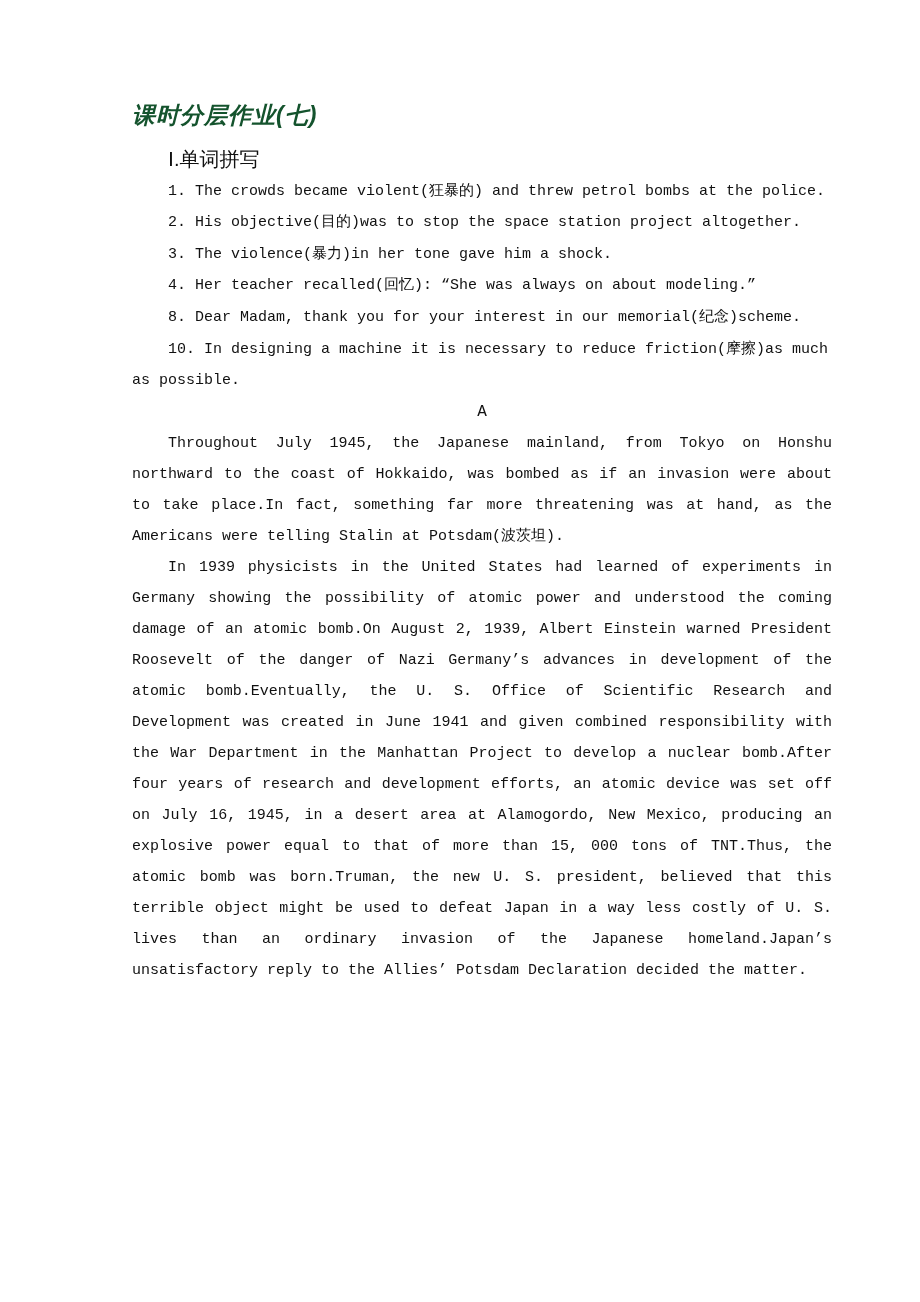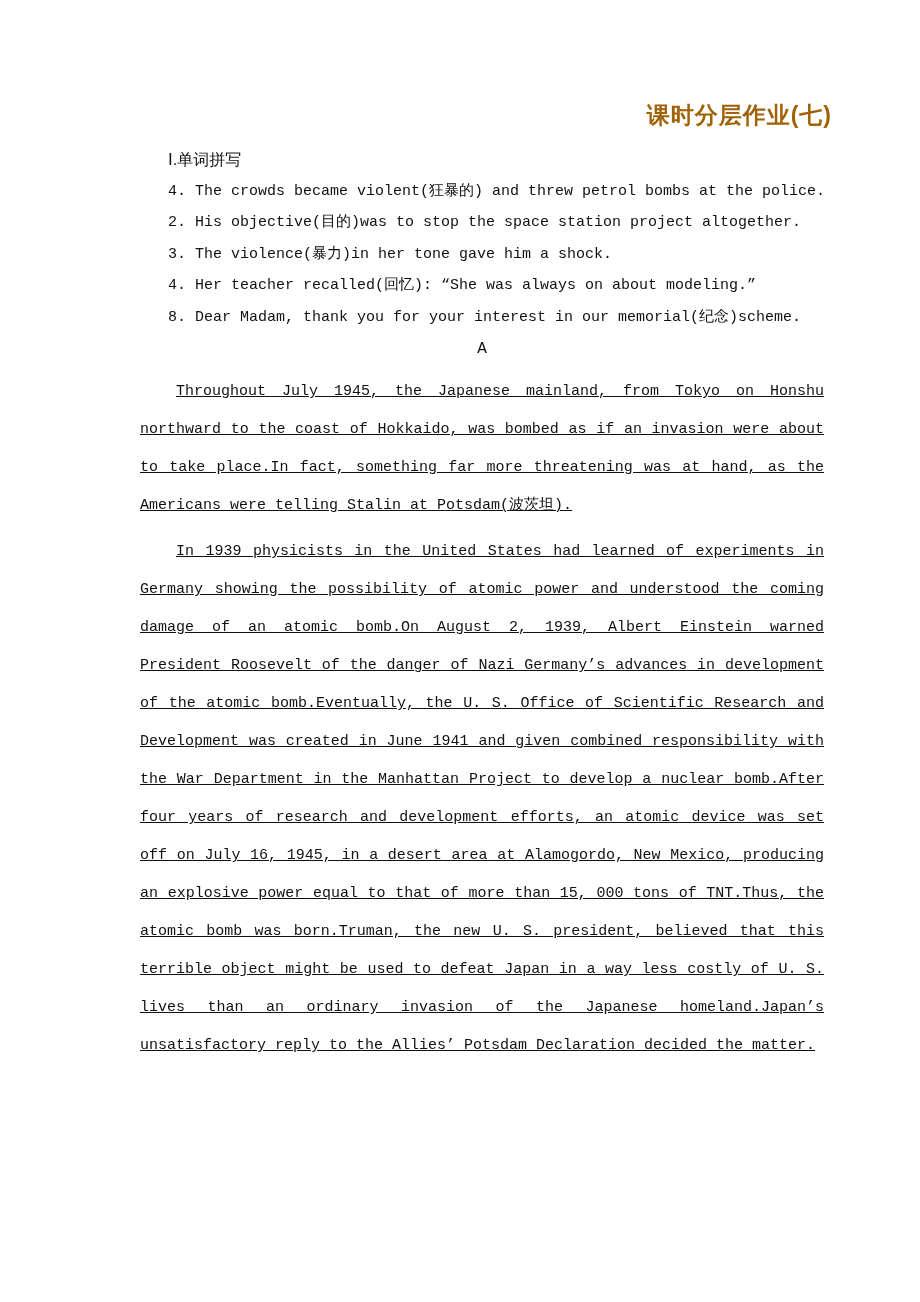--- a/index.html
+++ b/index.html
@@ -11,31 +11,32 @@
     color: #111111;
     overflow: hidden;
   }
   .page {
     box-sizing: border-box;
     width: 920px;
     height: 1302px;
     padding: 100px 88px 30px 132px;
   }
   .doc-title {
-    text-align: right;
-    color: #a16207;
+    text-align: left;
+    color: #14532d;
     font-family: "Liberation Sans", "DejaVu Sans", sans-serif;
     font-weight: bold;
     font-size: 23px;
     line-height: 30px;
     margin: 0 0 14px 0;
     letter-spacing: 1px;
+    font-style: italic;
   }
   .section-heading {
-    font-size: 16px;
+    font-size: 20px;
     line-height: 31.6px;
     margin: 0;
     text-indent: 36px;
     font-family: "Liberation Sans", "DejaVu Sans", sans-serif;
   }
   .exercise-item {
     font-size: 15px;
     line-height: 31.6px;
     margin: 0;
     text-indent: 36px;
@@ -44,53 +45,53 @@
     text-underline-offset: 3px;
   }
   .passage-label {
     text-align: center;
     font-size: 16px;
     line-height: 31.6px;
     margin: 0;
   }
   .para {
     font-size: 15px;
-    line-height: 38px;
-    margin: 8px;
+    line-height: 31px;
+    margin: 0;
     text-indent: 36px;
     text-align: justify;
-    text-decoration: underline;
   }
   .para.justify-last {
     text-align-last: justify;
   }
 </style>
 </head>
 <body>
 
 <div class="page">
 
   <h1 class="doc-title">课时分层作业(七)</h1>
 
   <p class="section-heading">Ⅰ.单词拼写</p>
 
-  <p class="exercise-item"><span>4. The crowds became </span><span class="uword">violent</span><span>(狂暴的)</span><span> and threw petrol bombs at the police.</span></p>
+  <p class="exercise-item"><span>1. The crowds became </span><span class="uword">violent</span><span>(狂暴的)</span><span> and threw petrol bombs at the police.</span></p>
 
   <p class="exercise-item"><span>2. His </span><span class="uword">objective</span><span>(目的)</span><span>was to stop the space station project altogether.</span></p>
 
   <p class="exercise-item"><span>3. The </span><span class="uword">violence</span><span>(暴力)</span><span>in her tone gave him a shock.</span></p>
 
   <p class="exercise-item"><span>4. Her teacher </span><span class="uword">recalled</span><span>(回忆)</span><span>: “She was always on about modeling.”</span></p>
 
 
 
 
   <p class="exercise-item"><span>8. Dear Madam, thank you for your interest in our </span><span class="uword">memorial</span><span>(纪念)</span><span>scheme.</span></p>
 
 
+  <p class="exercise-item"><span>10. In designing a machine it is necessary to reduce </span><span class="uword">friction</span><span>(摩擦)</span><span>as much as possible.</span></p>
 
 
   <p class="passage-label">A</p>
 
   <p class="para">Throughout July 1945, the Japanese mainland, from Tokyo on Honshu northward to the coast of Hokkaido, was bombed as if an invasion were about to take place.In fact, something far more threatening was at hand, as the Americans were telling Stalin at Potsdam(波茨坦).</p>
 
   <p class="para">In 1939 physicists in the United States had learned of experiments in Germany showing the possibility of atomic power and understood the coming damage of an atomic bomb.On August 2, 1939, Albert Einstein warned President Roosevelt of the danger of Nazi Germany’s advances in development of the atomic bomb.Eventually, the U. S. Office of Scientific Research and Development was created in June 1941 and given combined responsibility with the War Department in the Manhattan Project to develop a nuclear bomb.After four years of research and development efforts, an atomic device was set off on July 16, 1945, in a desert area at Alamogordo, New Mexico, producing an explosive power equal to that of more than 15, 000 tons of TNT.Thus, the atomic bomb was born.Truman, the new U. S. president, believed that this terrible object might be used to defeat Japan in a way less costly of U. S. lives than an ordinary invasion of the Japanese homeland.Japan’s unsatisfactory reply to the Allies’ Potsdam Declaration decided the matter.</p>
 
 
 </div>

